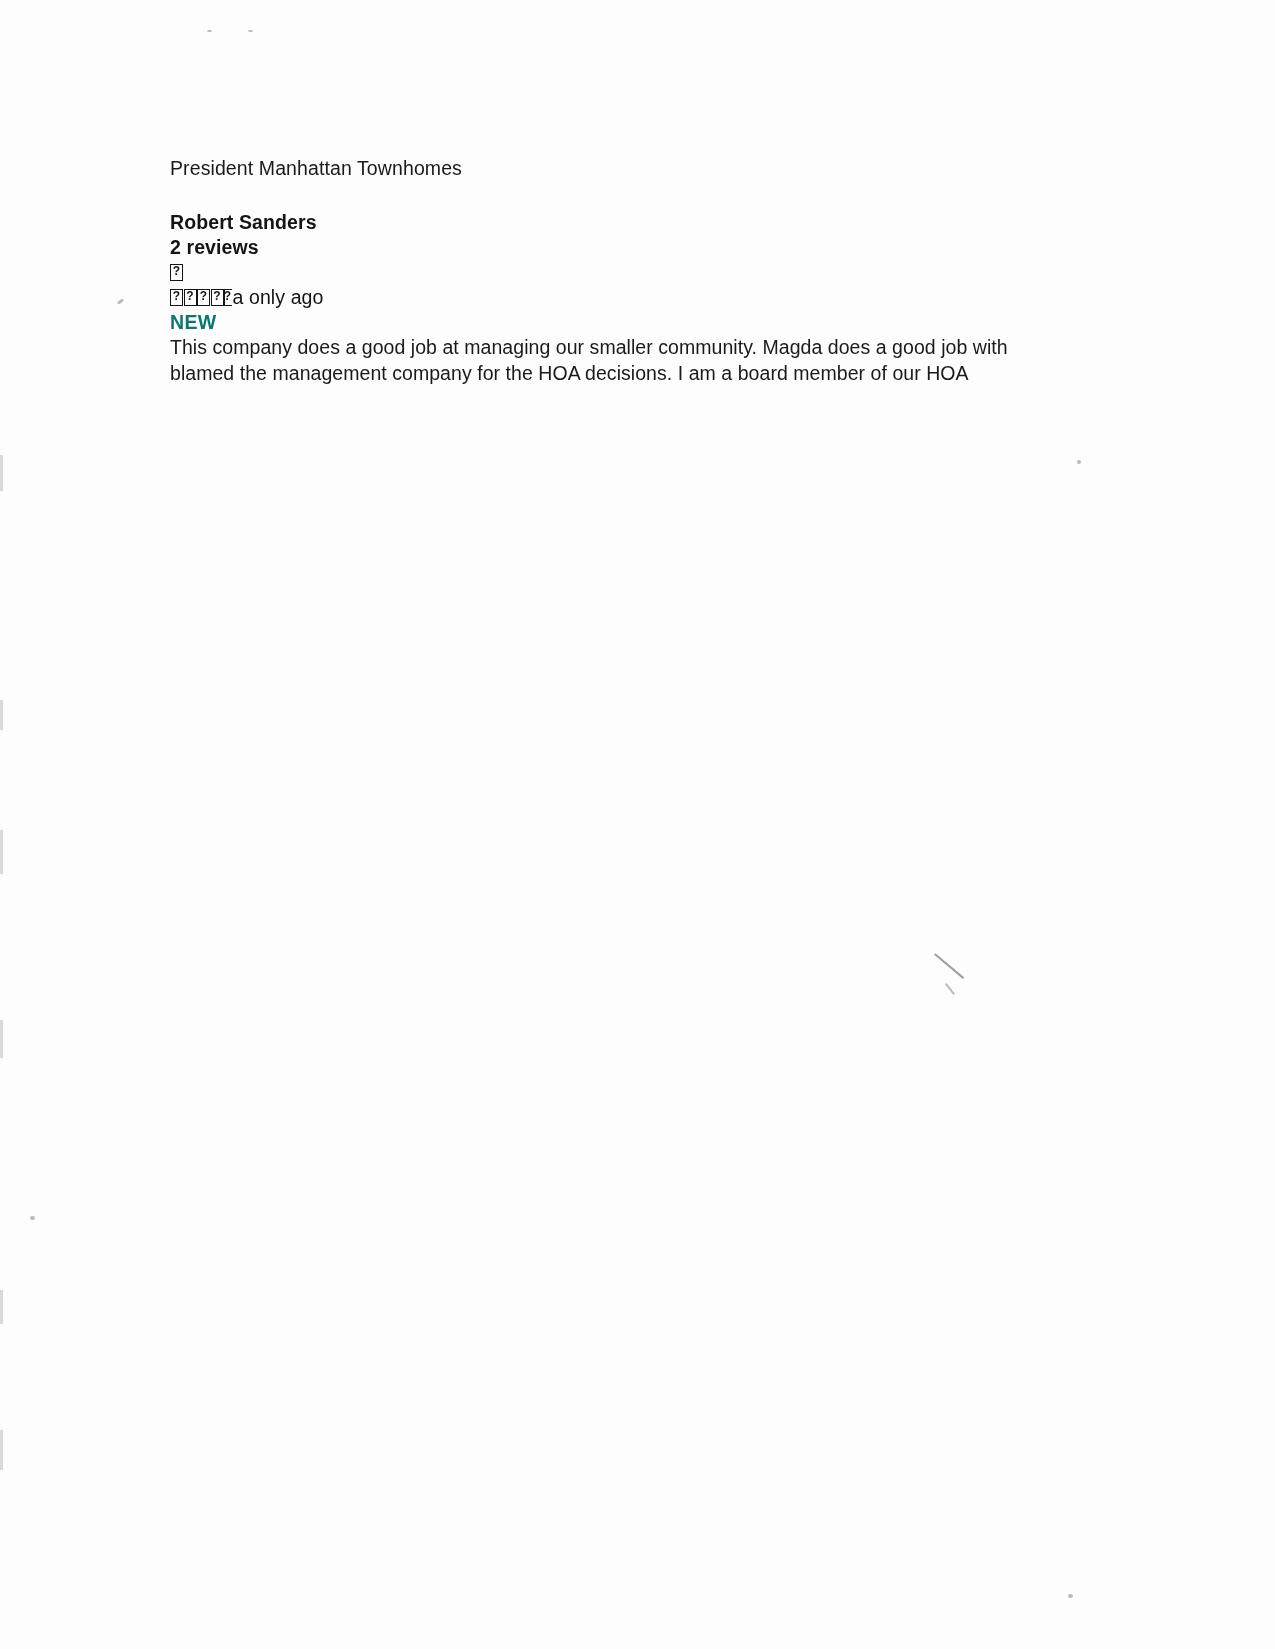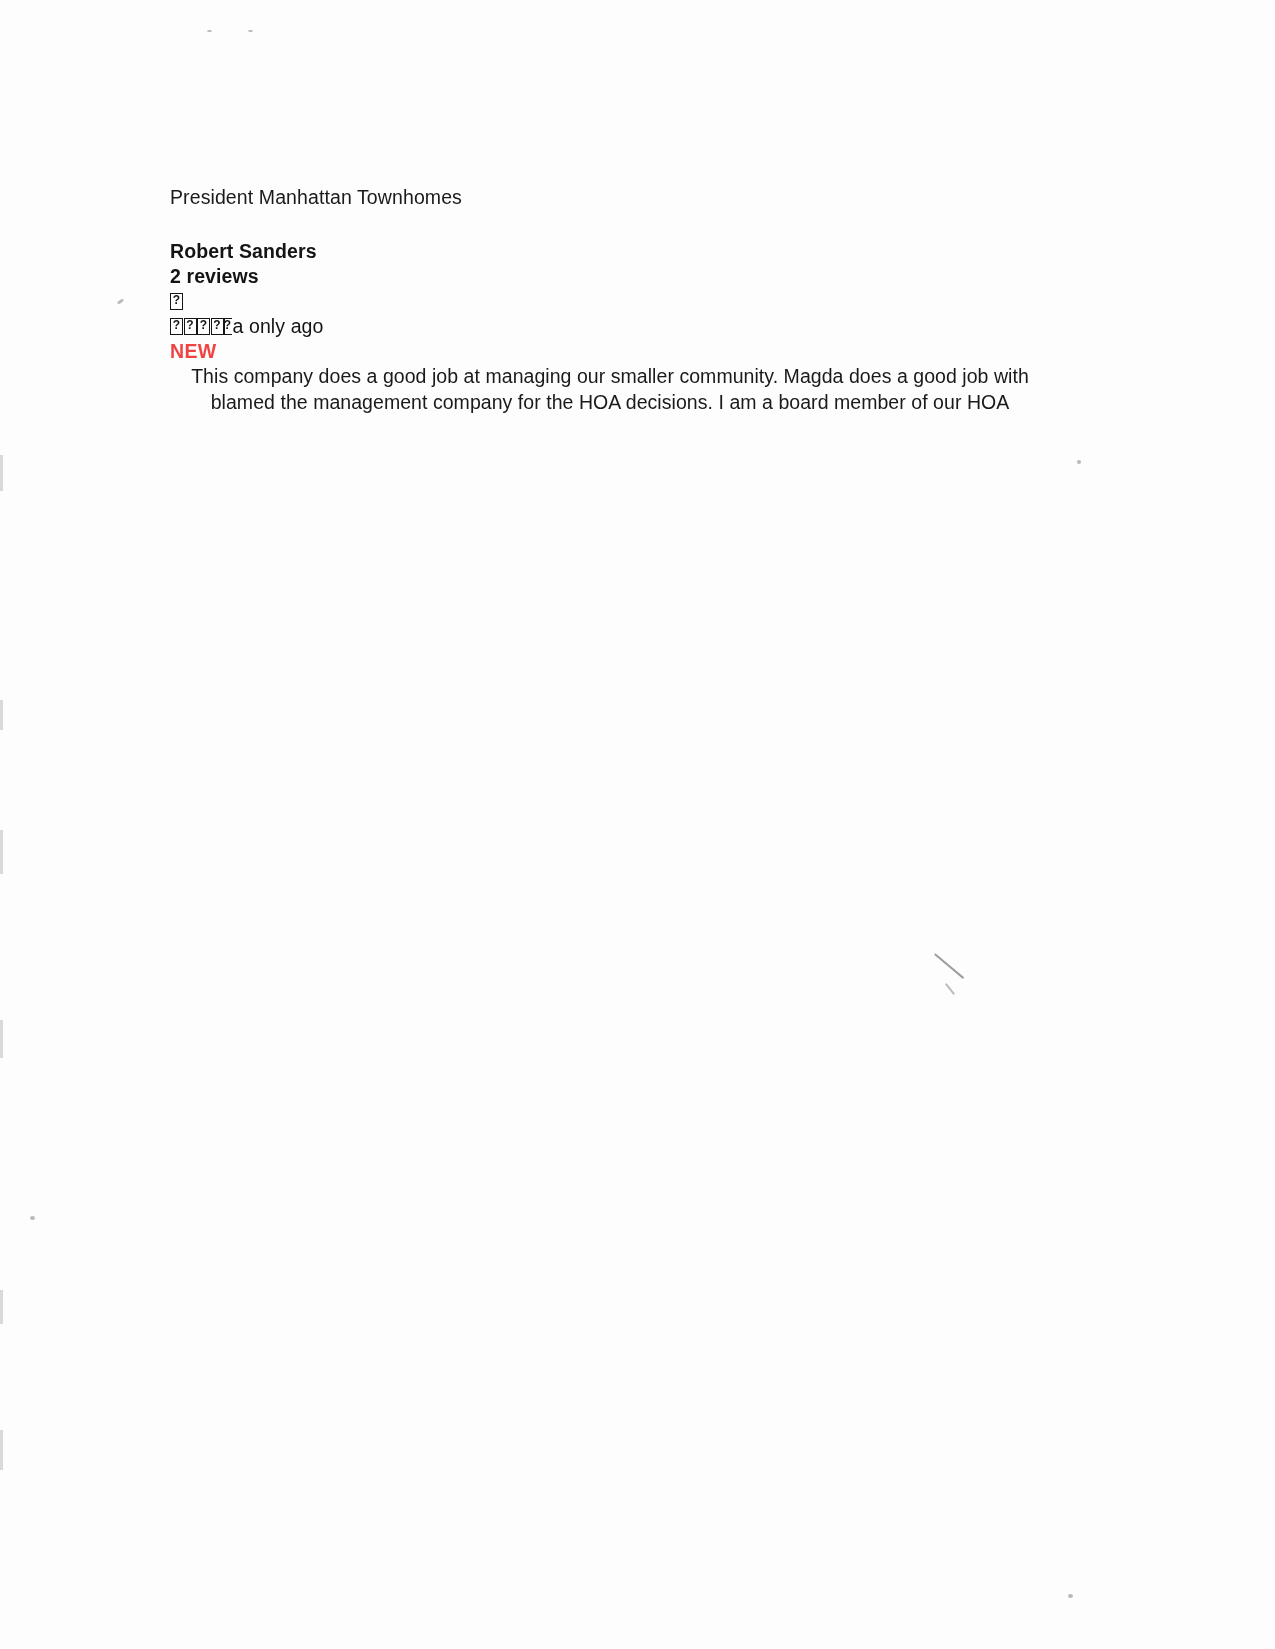--- a/index.html
+++ b/index.html
@@ -40,21 +40,21 @@
     background: #8d8d8d;
     transform-origin: center;
     border-radius: 2px;
     opacity: .85;
   }
 
   
   #content {
     position: absolute;
     left: 170px;
-    top: 184px;
+    top: 155px;
     width: 900px;
   }
 
   .doc-title {
     font-size: 19.5px;
     line-height: 26px;
     color: #1a1a1a;
     letter-spacing: .1px;
     margin: 0;
     font-weight: 400;
@@ -122,34 +122,33 @@
   .time-ago {
     font-size: 19.5px;
     font-weight: 400;
     color: #141414;
     letter-spacing: .1px;
   }
 
   .new-badge {
     font-size: 19.5px;
     line-height: 25px;
-    color: #ef4444;
+    color: #0f766e;
     font-weight: 700;
     letter-spacing: .3px;
   }
 
   .review-body {
     font-size: 19.5px;
     line-height: 25.5px;
     color: #1a1a1a;
     font-weight: 400;
     letter-spacing: .05px;
     max-width: 880px;
     margin: 0;
-    text-align: center;
   }
   .review-body .line {
     display: block;
     white-space: nowrap;
   }
 </style>
 </head>
 <body>
 
 <div id="scan-page">

